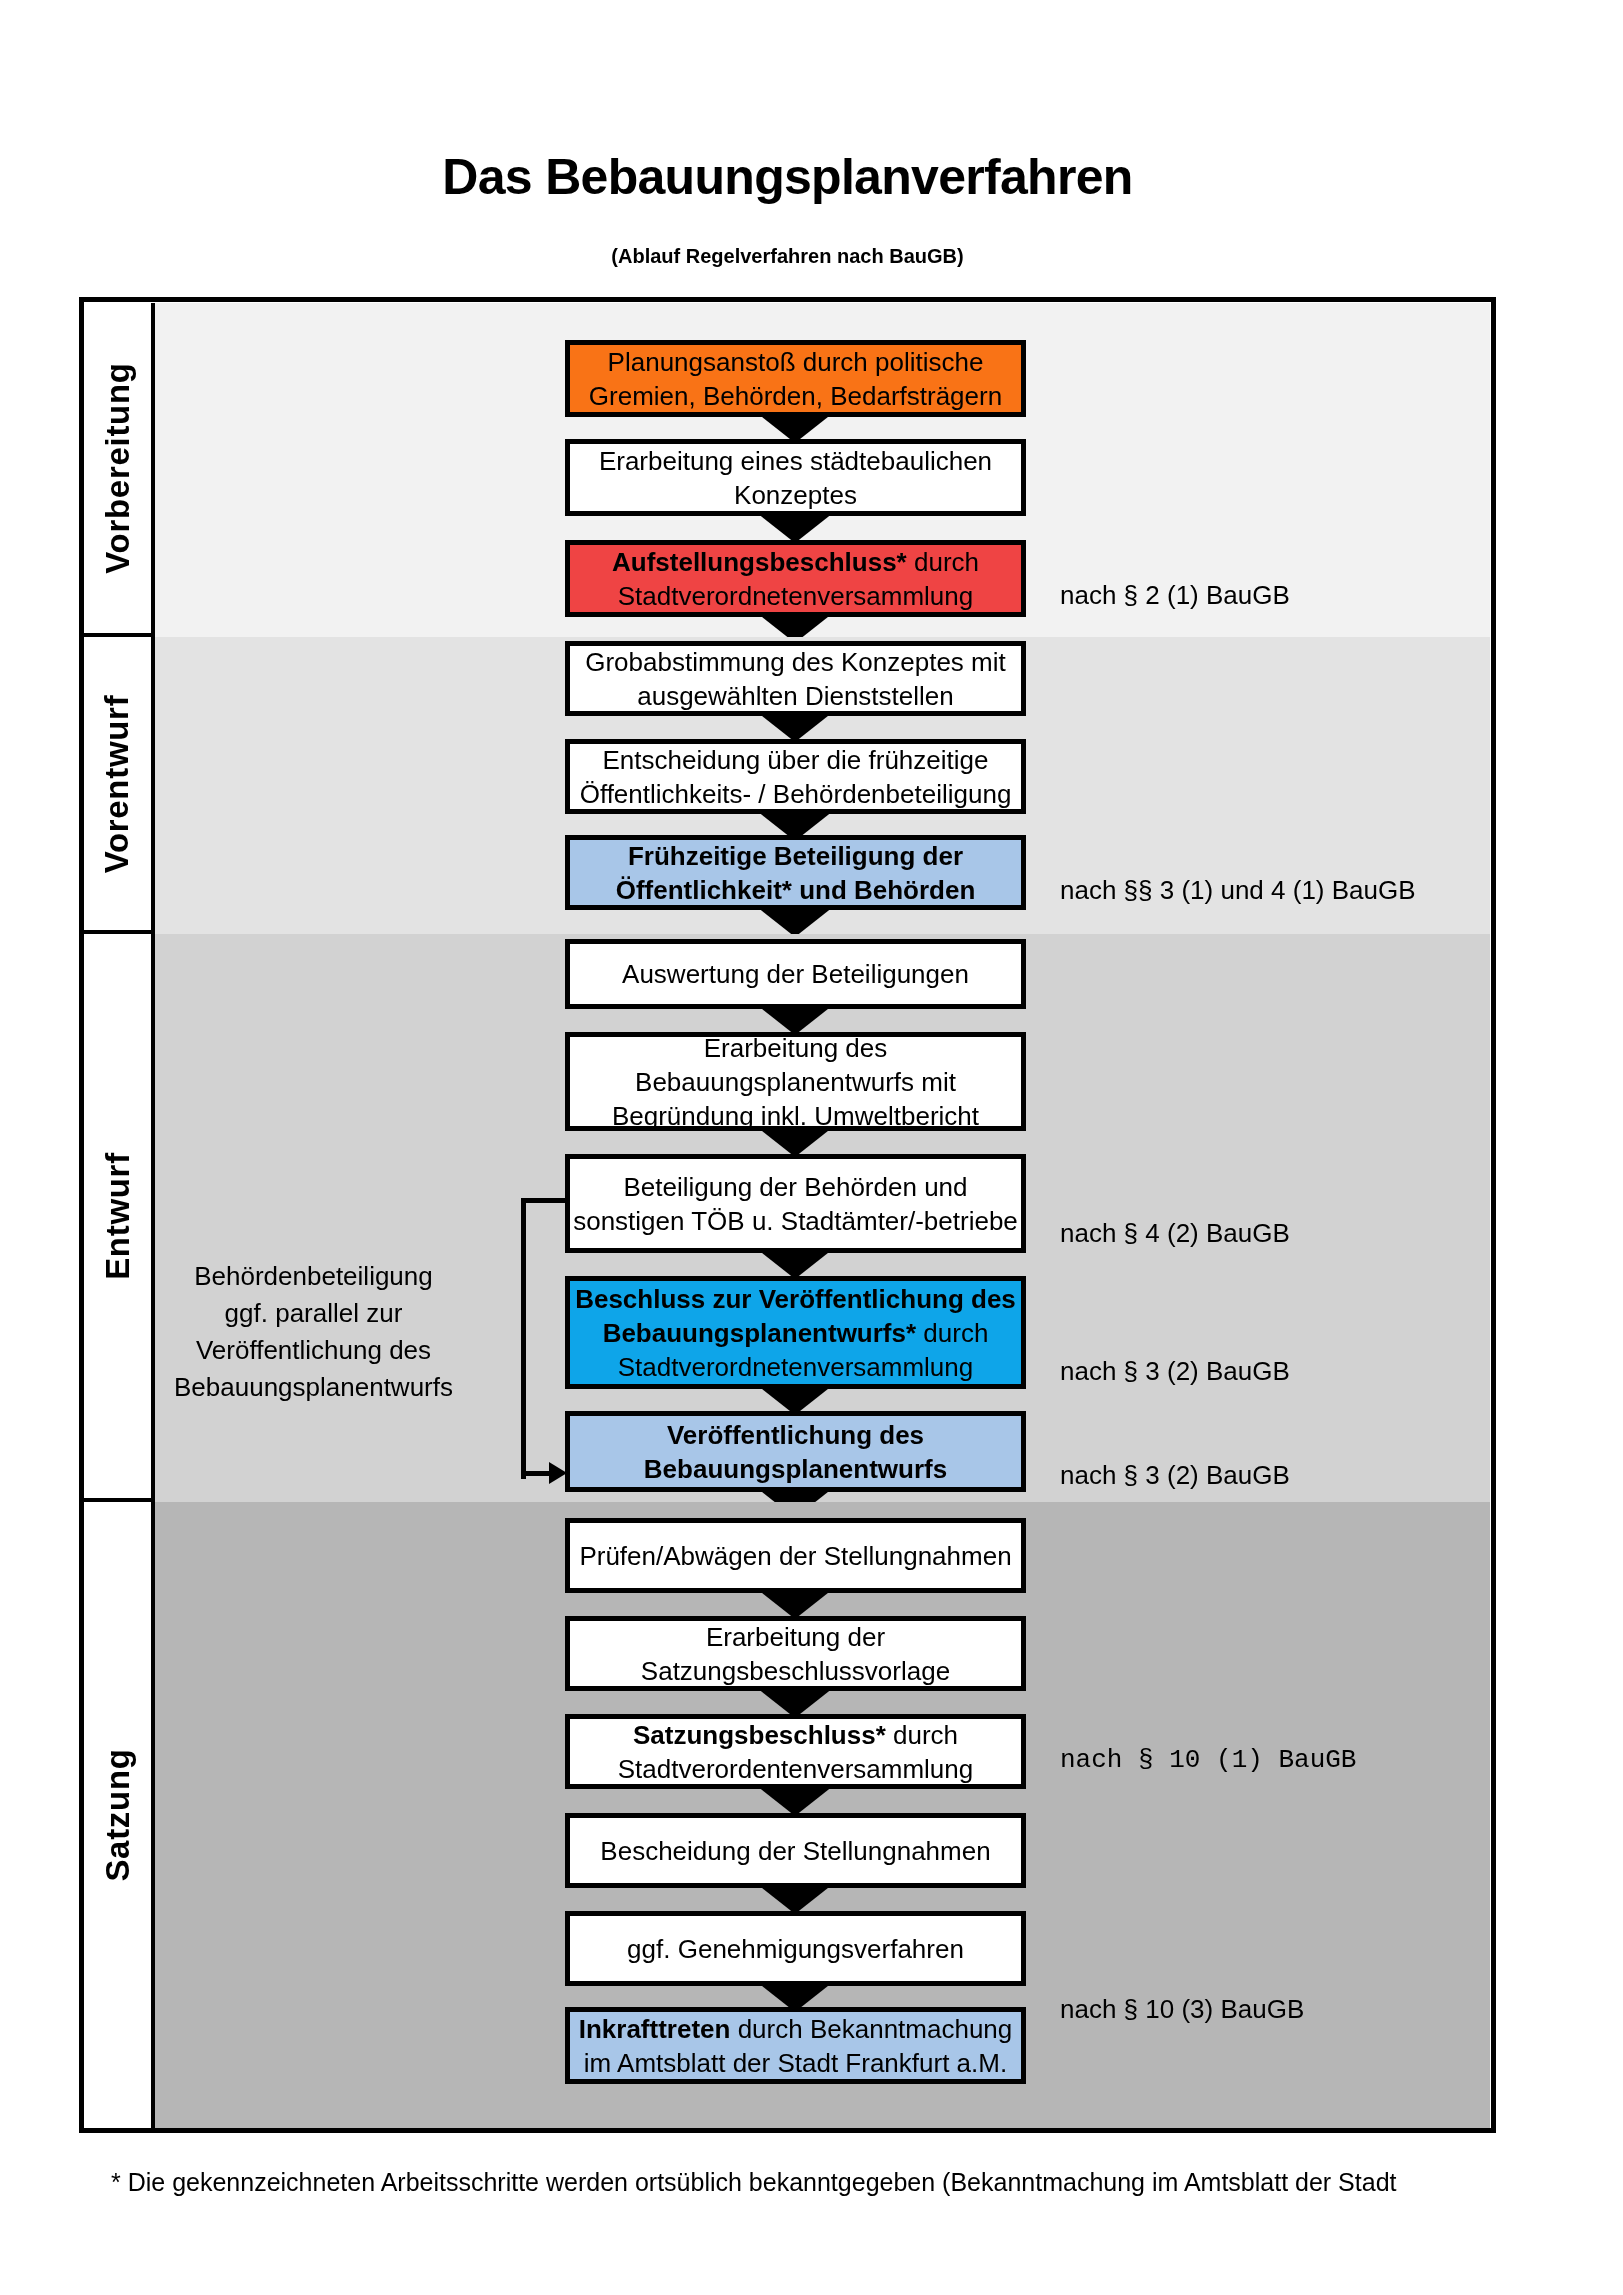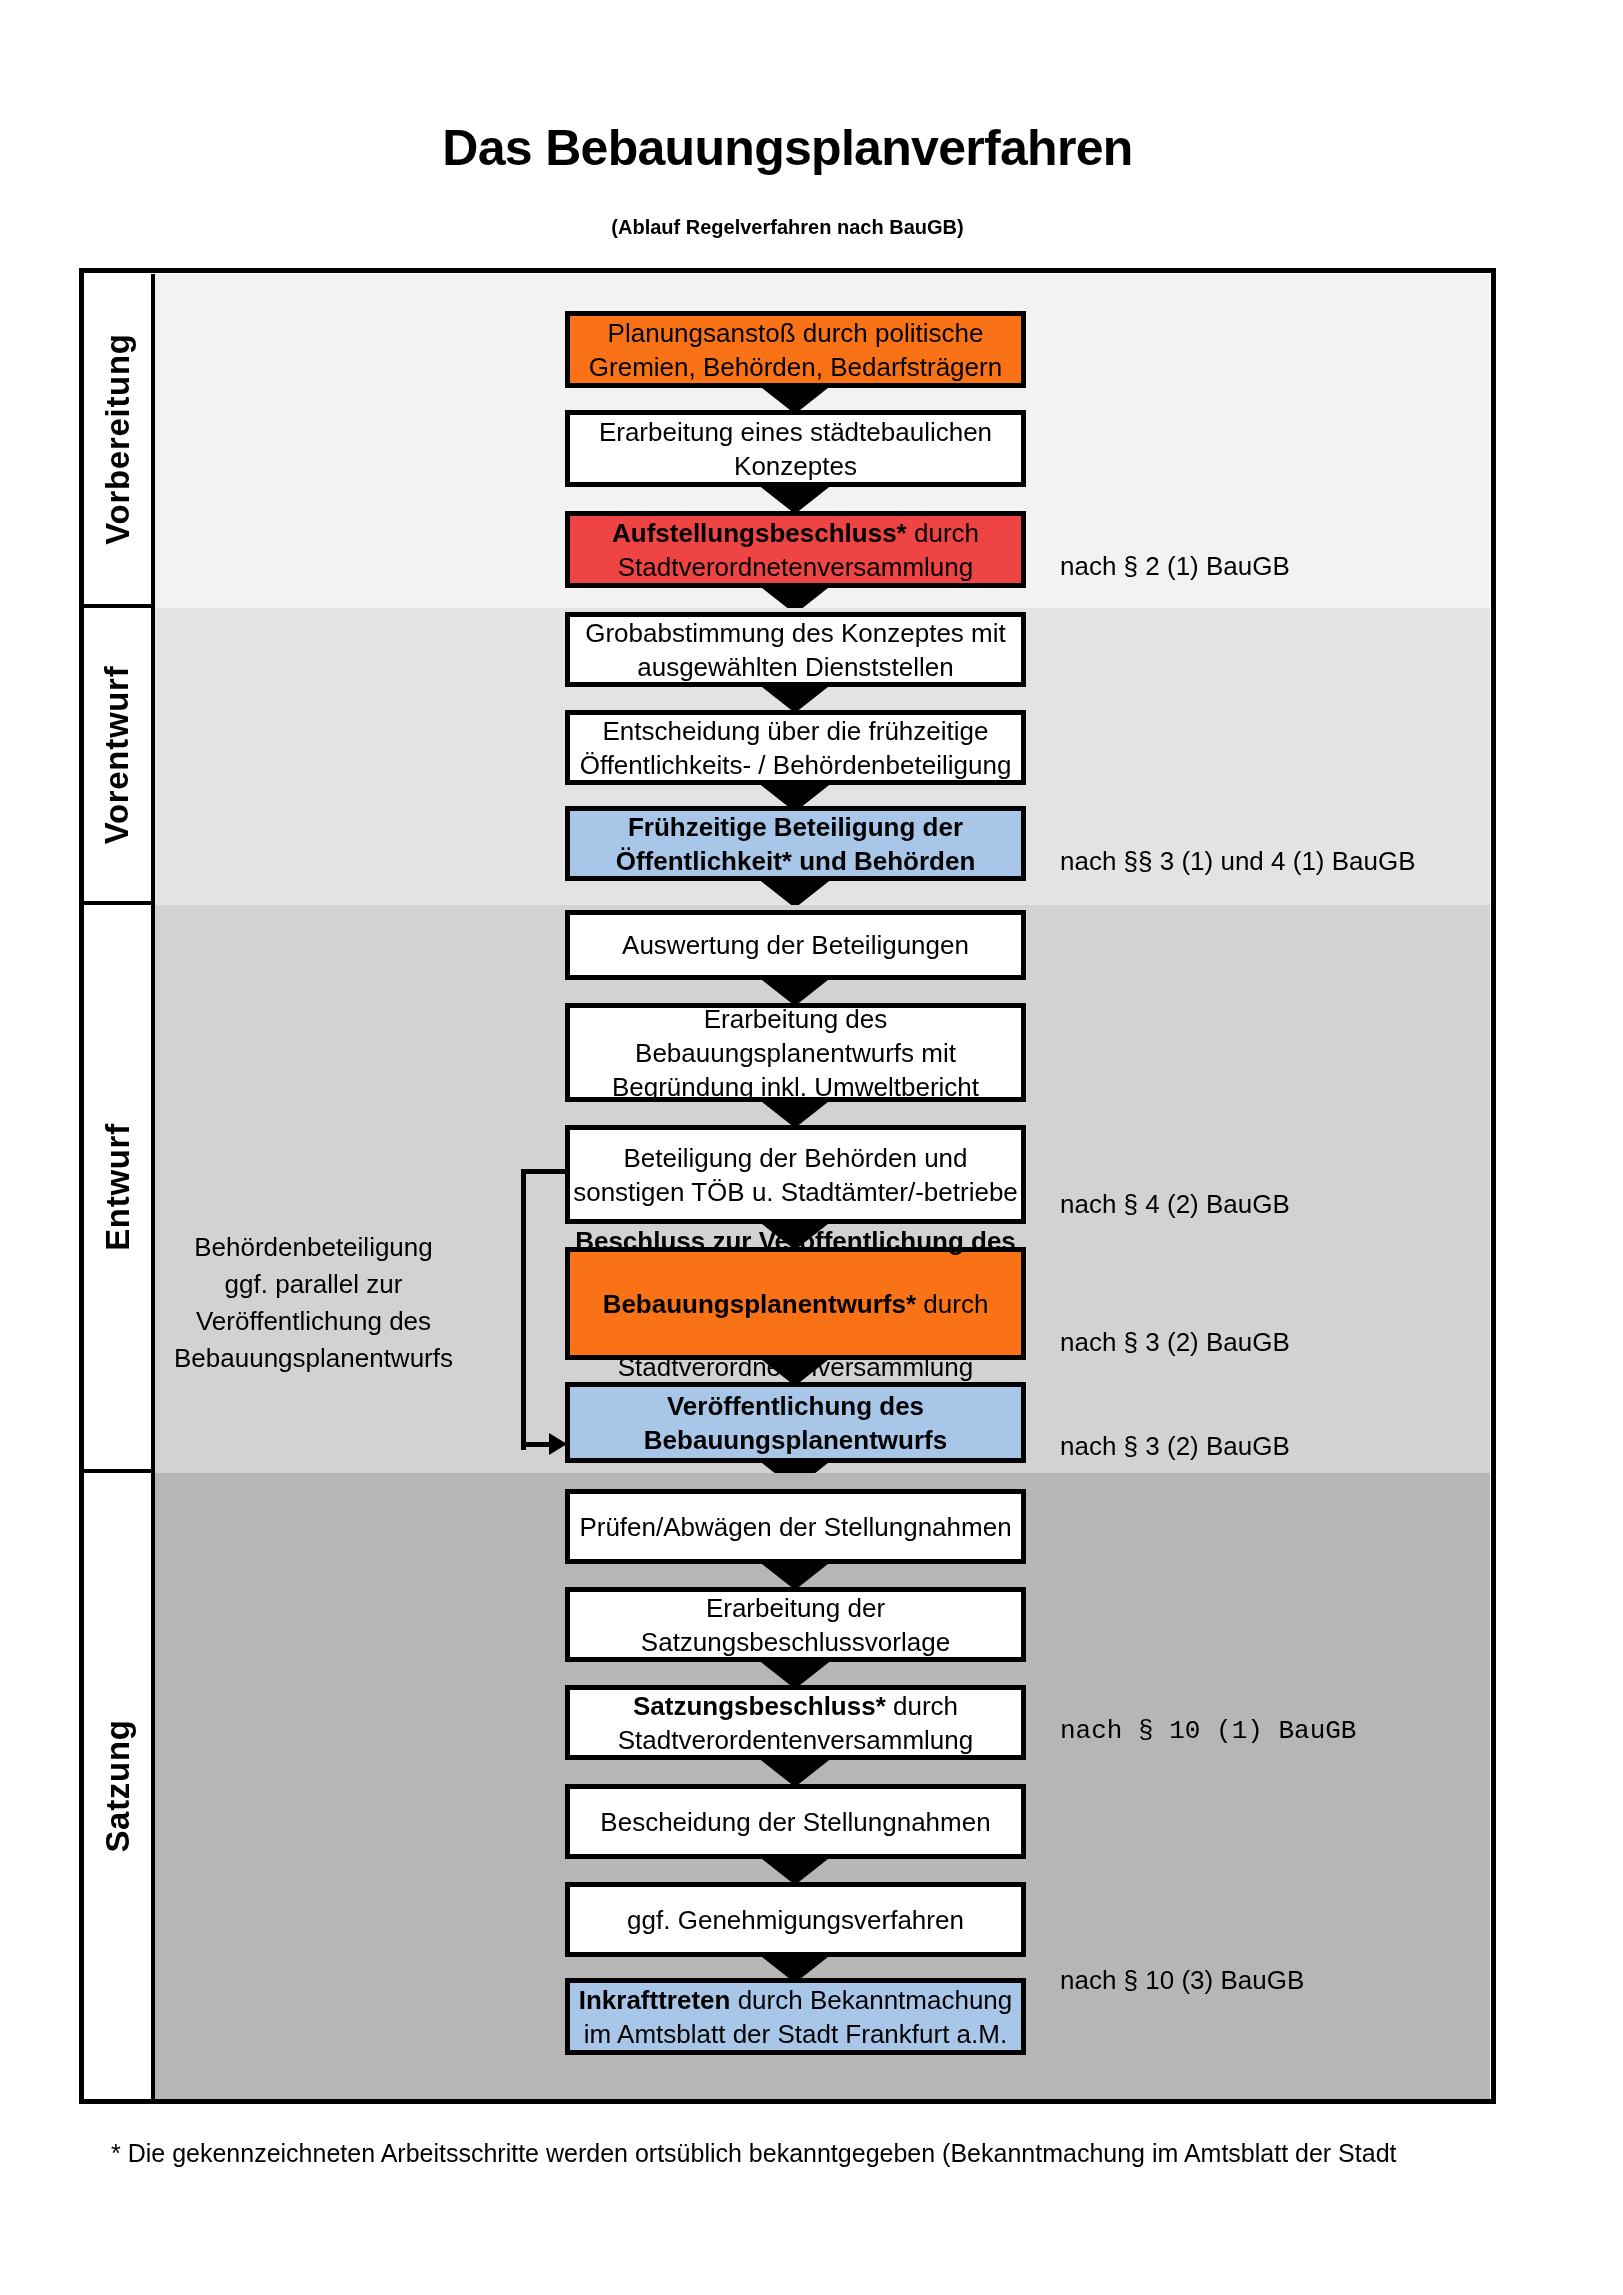--- a/index.html
+++ b/index.html
@@ -1,17 +1,17 @@
 <!DOCTYPE html>
 <html style="font-size:10.5px"><head>
 <meta charset="utf-8">
 <style>
   html,body{margin:0;padding:0;background:#ffffff;}
   .page{position:relative;width:1623px;height:2173px;background:#ffffff;
-        font-family:"Liberation Sans","DejaVu Sans",sans-serif;color:#000;overflow:hidden;}
+        font-family:"Liberation Sans","DejaVu Sans",sans-serif;color:#000;overflow:hidden;margin-top:29px;}
   .abs{position:absolute;}
   .title{left:79px;top:119px;width:1417px;text-align:center;font-size:50px;font-weight:bold;letter-spacing:-0.7px;}
   .subtitle{left:79px;top:216px;width:1417px;text-align:center;font-size:20px;font-weight:bold;}
   .frame{left:79px;top:268px;width:1417px;height:1836px;border:5.2px solid #000;box-sizing:border-box;}
   .label-cell{left:84px;width:71px;background:#ffffff;box-sizing:border-box;
               border-right:4.6px solid #000;display:flex;align-items:center;justify-content:center;}
   .label-cell.divided{border-bottom:4.6px solid #000;}
   .label-cell span{transform:rotate(-90deg);white-space:nowrap;font-weight:bold;font-size:33px;letter-spacing:0.7px;}
   .section-bg{left:155px;width:1335px;}
   .pbox{left:565px;width:461px;border:5.2px solid #000;box-sizing:border-box;background:#fff;
@@ -90,21 +90,21 @@
         <div class="ln"><span>Bebauungsplanentwurfs mit</span></div>
         <div class="ln"><span>Begründung inkl. Umweltbericht</span></div>
       </div>
       <div class="arrow abs" style="left: 757px; top: 1098px;"></div>
       <div class="pbox abs" style="top: 1125px; height: 99px; background: rgb(255, 255, 255);">
         <div class="ln"><span>Beteiligung der Behörden und</span></div>
         <div class="ln"><span>sonstigen TÖB u. Stadtämter/-betriebe</span></div>
       </div>
       <div class="arrow abs" style="left: 757px; top: 1220px;"></div>
       <div class="ref abs" style="top: 1189px;">nach § 4 (2) BauGB</div>
-      <div class="pbox abs" style="top: 1247px; height: 113px; background: #f97316; gap: 29px;">
+      <div class="pbox abs" style="top: 1247px; height: 113px; background: #0ea5e9;">
         <div class="ln"><span class="b">Beschluss zur Veröffentlichung des</span></div>
         <div class="ln"><span class="b">Bebauungsplanentwurfs*</span><span> durch</span></div>
         <div class="ln"><span>Stadtverordnetenversammlung</span></div>
       </div>
       <div class="arrow abs" style="left: 757px; top: 1356px;"></div>
       <div class="ref abs" style="top: 1327px;">nach § 3 (2) BauGB</div>
       <div class="pbox abs" style="top: 1382px; height: 81px; background: rgb(168, 198, 232);">
         <div class="ln"><span class="b">Veröffentlichung des</span></div>
         <div class="ln"><span class="b">Bebauungsplanentwurfs</span></div>
       </div>

